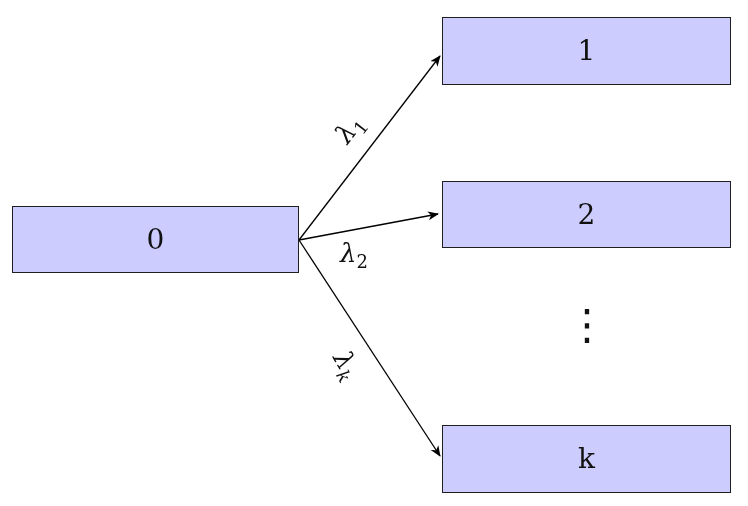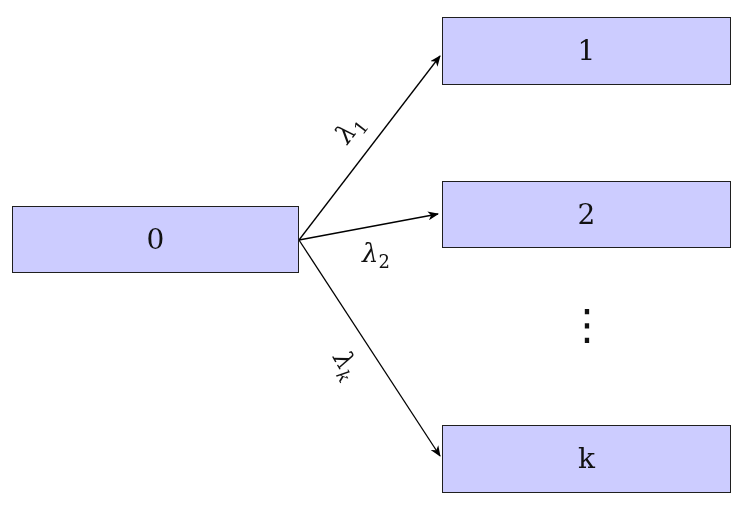--- a/index.html
+++ b/index.html
@@ -54,21 +54,21 @@
     font-size: 18px;
     vertical-align: -6px;
   }
   .edge-label .sub.it { font-style: italic; }
 
   #edge-label-1 {
     left: 351px; top: 130px;
     transform: translate(-50%, -50%) rotate(-52deg);
   }
   #edge-label-2 {
-    left: 376px; top: 255px;
+    left: 354px; top: 255px;
     transform: translate(-50%, -50%);
   }
   #edge-label-k {
     left: 345px; top: 366px;
     transform: translate(-50%, -50%) rotate(60deg);
   }
 
   #ellipsis {
     position: absolute;
     left: 587px;

